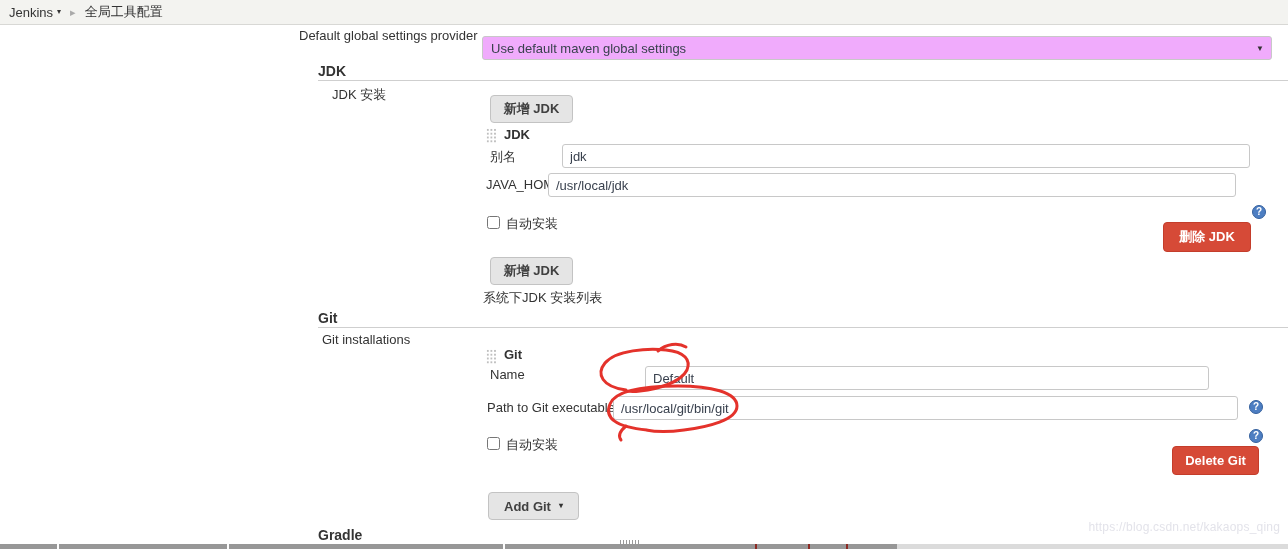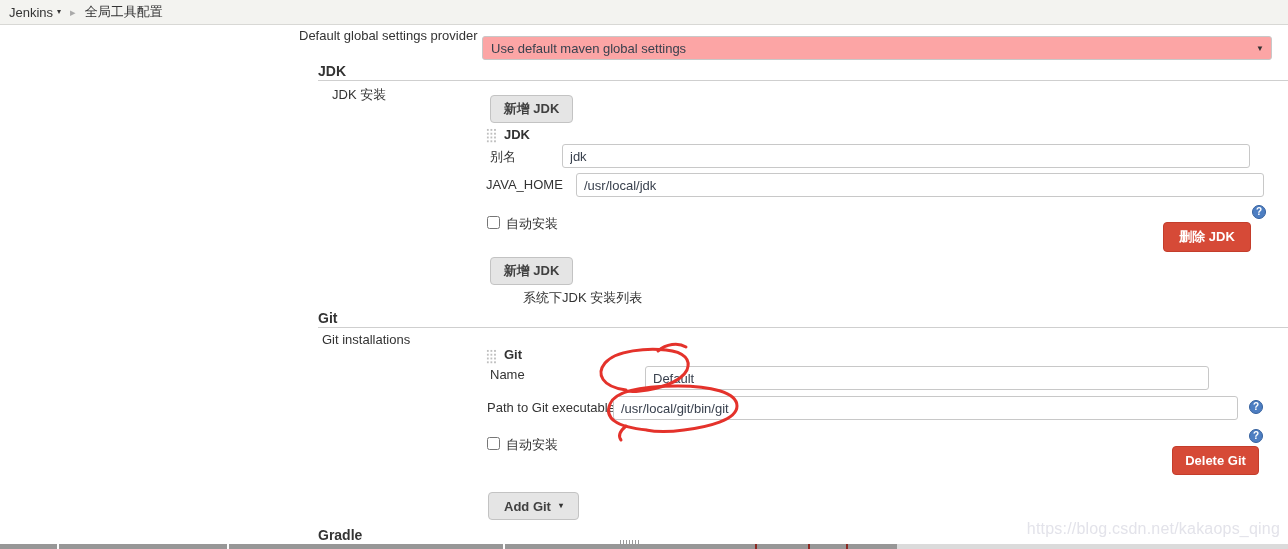--- a/index.html
+++ b/index.html
@@ -19,21 +19,21 @@
   .caret-sm { font-size:8px; color:#333; line-height:1; }
   .bc-sep { color:#a9a9a9; margin:0 9px; font-size:11px; }
   .lbl { position:absolute; white-space:nowrap; }
   .ti {
     position:absolute; height:24px; border:1px solid #c8c8c8; border-radius:3px;
     padding:0 7px; font:13px "Liberation Sans", sans-serif; color:#39414e;
     background:#fff; outline:none;
   }
   .selectbox {
     position:absolute; height:24px; border:1px solid #c8c8c8; border-radius:3px;
-    background:#fca5a5; display:flex; align-items:center; padding:0 22px 0 8px;
+    background:#f0abfc; display:flex; align-items:center; padding:0 22px 0 8px;
     color:#39414e; cursor:pointer;
   }
   .selectbox .sel-caret {
     position:absolute; right:7px; top:8px; font-size:8px; color:#333; line-height:1;
   }
   .section-h { position:absolute; font-weight:bold; font-size:14px; color:#333; }
   .section-line { position:absolute; left:318px; right:0; height:0; border-top:1px solid #cfcfcf; }
   .btn-gray {
     position:absolute; background:#e5e5e5; border:1px solid #c3c3c3; border-radius:4px;
     font-weight:bold; font-size:13px; color:#414141;
@@ -52,21 +52,21 @@
   .item-title { position:absolute; font-weight:bold; font-size:13px; color:#333; }
   .cb { position:absolute; width:13px; height:13px; margin:0; cursor:pointer; }
   .help {
     position:absolute; width:14px; height:14px; border-radius:50%;
     background:#4d7ec2; border:1px solid #35619e; color:#fff;
     font-size:10px; font-weight:bold; line-height:1;
     display:flex; align-items:center; justify-content:center; cursor:pointer;
   }
   .note { position:absolute; color:#333; }
   .watermark {
-    position:absolute; right:8px; top:520px; color:#e3e3ea; font-size:16px;
+    position:absolute; right:8px; top:520px; color:#e3e3ea; font-size:12px;
     letter-spacing:0.2px;
   }
   
   .annot { position:absolute; left:0; top:0; pointer-events:none; }
   
   .strip-l { position:absolute; left:0; bottom:0; width:897px; height:5px; background:#979797; }
   .strip-r { position:absolute; left:897px; right:0; bottom:0; height:5px; background:#dbdbdb; }
   .strip-gap { position:absolute; top:0; bottom:0; width:2px; background:#fdfdfd; }
   .strip-tick { position:absolute; top:0; bottom:0; width:2px; background:#8c2a24; }
   .strip-frag { position:absolute; left:620px; bottom:5px; width:20px; height:4px;
@@ -96,30 +96,30 @@
 
 <div class="btn-gray" style="left:490px; top:95px; width:83px; height:28px;">新增 JDK</div>
 
 <div class="drag" style="left:486px; top:128px;"></div>
 <div class="item-title" style="left:504px; top:127px;">JDK</div>
 
 <div class="lbl" style="left:490px; top:148px;">别名</div>
 <input class="ti" style="left: 562px; top: 144px; width: 688px;" type="text" value="jdk">
 
 <div class="lbl" style="left:486px; top:177px;">JAVA_HOME</div>
-<input class="ti" style="left: 576px; top: 173px; width: 688px;" type="text" value="/usr/local/jdk">
+<input class="ti" style="left: 548px; top: 173px; width: 688px;" type="text" value="/usr/local/jdk">
 
 <input class="cb" style="left: 487px; top: 216px;" type="checkbox">
 <div class="lbl" style="left:506px; top:215px;">自动安装</div>
 <div class="help" style="left:1252px; top:205px;">?</div>
 
 <div class="btn-red" style="left:1163px; top:222px; width:88px; height:30px;">删除 JDK</div>
 
 <div class="btn-gray" style="left:490px; top:257px; width:83px; height:28px;">新增 JDK</div>
-<div class="note" style="left:483px; top:289px;margin-left:40px;">系统下JDK 安装列表</div>
+<div class="note" style="left:483px; top:289px;">系统下JDK 安装列表</div>
 
 <div class="section-h" style="left:318px; top:310px;">Git</div>
 <div class="section-line" style="top:327px;"></div>
 <div class="lbl" style="left:322px; top:332px;">Git installations</div>
 
 <div class="drag" style="left:486px; top:349px;"></div>
 <div class="item-title" style="left:504px; top:347px;">Git</div>
 
 <div class="lbl" style="left:490px; top:367px;">Name</div>
 <input class="ti" style="left: 645px; top: 366px; width: 564px;" type="text" value="Default">

